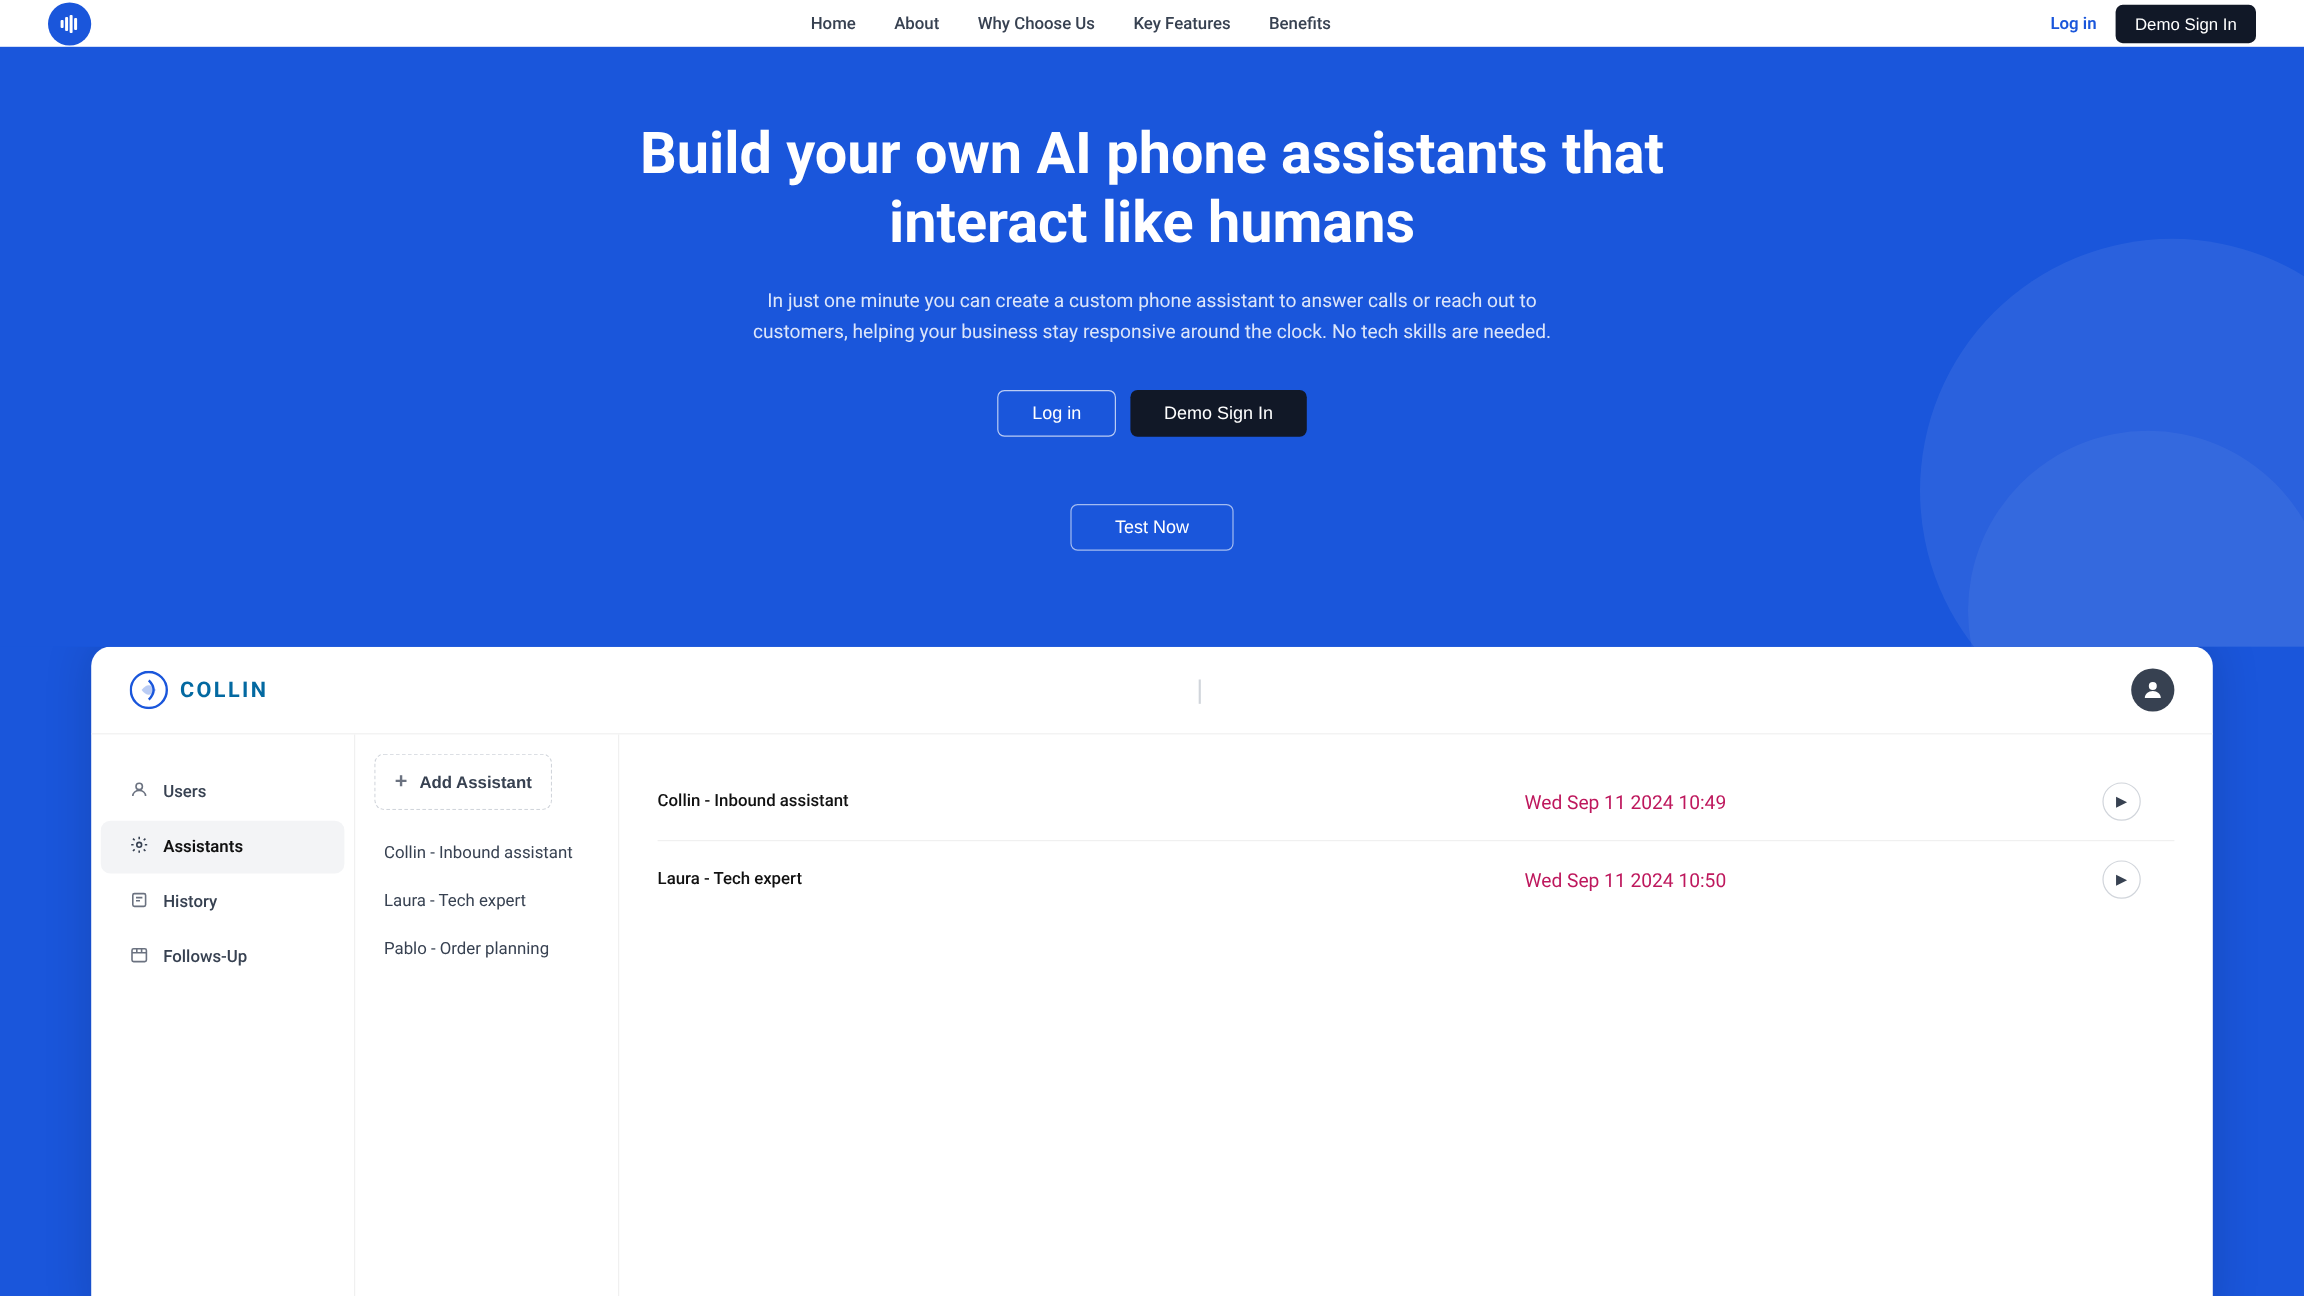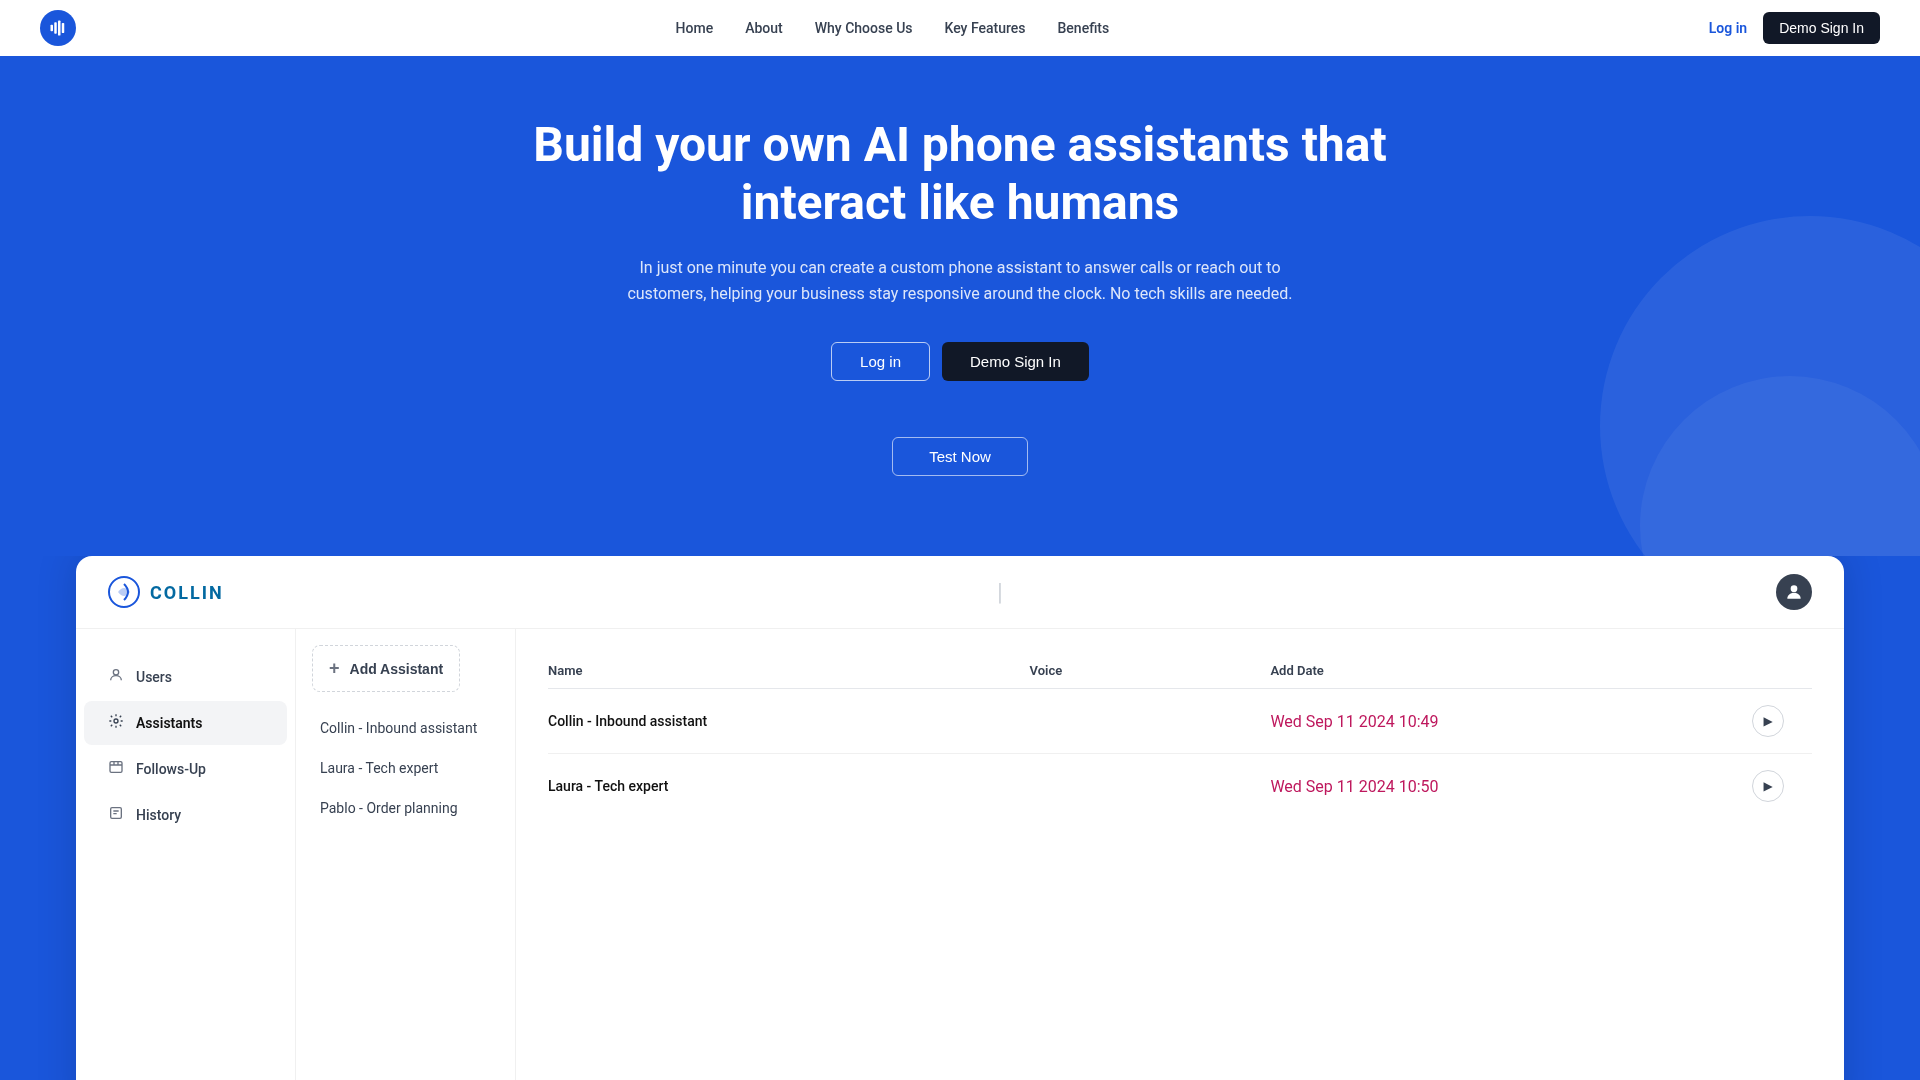--- a/index.html
+++ b/index.html
@@ -5,21 +5,21 @@
     * { margin: 0; padding: 0; box-sizing: border-box; }
     body { font-family: -apple-system, BlinkMacSystemFont, 'Segoe UI', Roboto, sans-serif; background: #1a56db; overflow-x: hidden; }
 
     
     .navbar {
       background: white;
       display: flex;
       align-items: center;
       justify-content: space-between;
       padding: 0 40px;
-      height: 56px;
+      height: 39px;
       position: relative;
       z-index: 10;
     }
     .nav-logo { display: flex; align-items: center; gap: 10px; }
     .nav-logo-icon {
       width: 36px; height: 36px; border-radius: 50%;
       background: #1a56db;
       display: flex; align-items: center; justify-content: center;
       color: white; font-size: 16px;
     }
@@ -296,55 +296,49 @@
           <svg width="16" height="16" viewBox="0 0 24 24" fill="none" stroke="#374151" stroke-width="2">
             <circle cx="12" cy="12" r="3"></circle>
               <path d="M12 2v3M12 19v3M4.22 4.22l2.12 2.12M17.66 17.66l2.12 2.12M2 12h3M19 12h3M4.22 19.78l2.12-2.12M17.66 6.34l2.12-2.12"></path>
           </svg>
         </span>
         <span>Assistants</span>
       </div>
       <div class="sidebar-item">
         <span class="sidebar-icon">
           <svg width="16" height="16" viewBox="0 0 24 24" fill="none" stroke="#6b7280" stroke-width="2">
+            <rect x="4" y="4" width="16" height="16" rx="2"></rect>
+              <path d="M8 9h8M8 13h5"></path>
+          </svg>
+        </span>
+        <span>History</span>
+      </div>
+      <div class="sidebar-item">
+        <span class="sidebar-icon">
+          <svg width="16" height="16" viewBox="0 0 24 24" fill="none" stroke="#6b7280" stroke-width="2">
             <rect x="3" y="4" width="18" height="16" rx="2"></rect>
               <path d="M3 9h18M9 4v5M15 4v5"></path>
           </svg>
         </span>
         <span>Follows-Up</span>
-      </div>
-      <div class="sidebar-item">
-        <span class="sidebar-icon">
-          <svg width="16" height="16" viewBox="0 0 24 24" fill="none" stroke="#6b7280" stroke-width="2">
-            <rect x="4" y="4" width="16" height="16" rx="2"></rect>
-              <path d="M8 9h8M8 13h5"></path>
-          </svg>
-        </span>
-        <span>History</span>
       </div>
     </div>
 
     <div class="assistant-list">
       <button class="add-assistant-btn">
         <span class="add-icon">+</span>
         <span>Add Assistant</span>
       </button>
       <div class="assistant-list-item">Collin - Inbound assistant</div>
       <div class="assistant-list-item">Laura - Tech expert</div>
       <div class="assistant-list-item">Pablo - Order planning</div>
     </div>
 
     <div class="main-content">
 
-      <div class="table-header">
-        <span>Name</span>
-        <span>Voice</span>
-        <span>Add Date</span>
-        <span></span>
-      </div>
 
       <div class="table-row">
         <span class="table-name">Collin - Inbound assistant</span>
         <span></span>
         <span class="table-date">Wed Sep 11 2024  10:49</span>
         <button class="play-btn">
           <span class="play-icon"></span>
         </button>
       </div>
 

